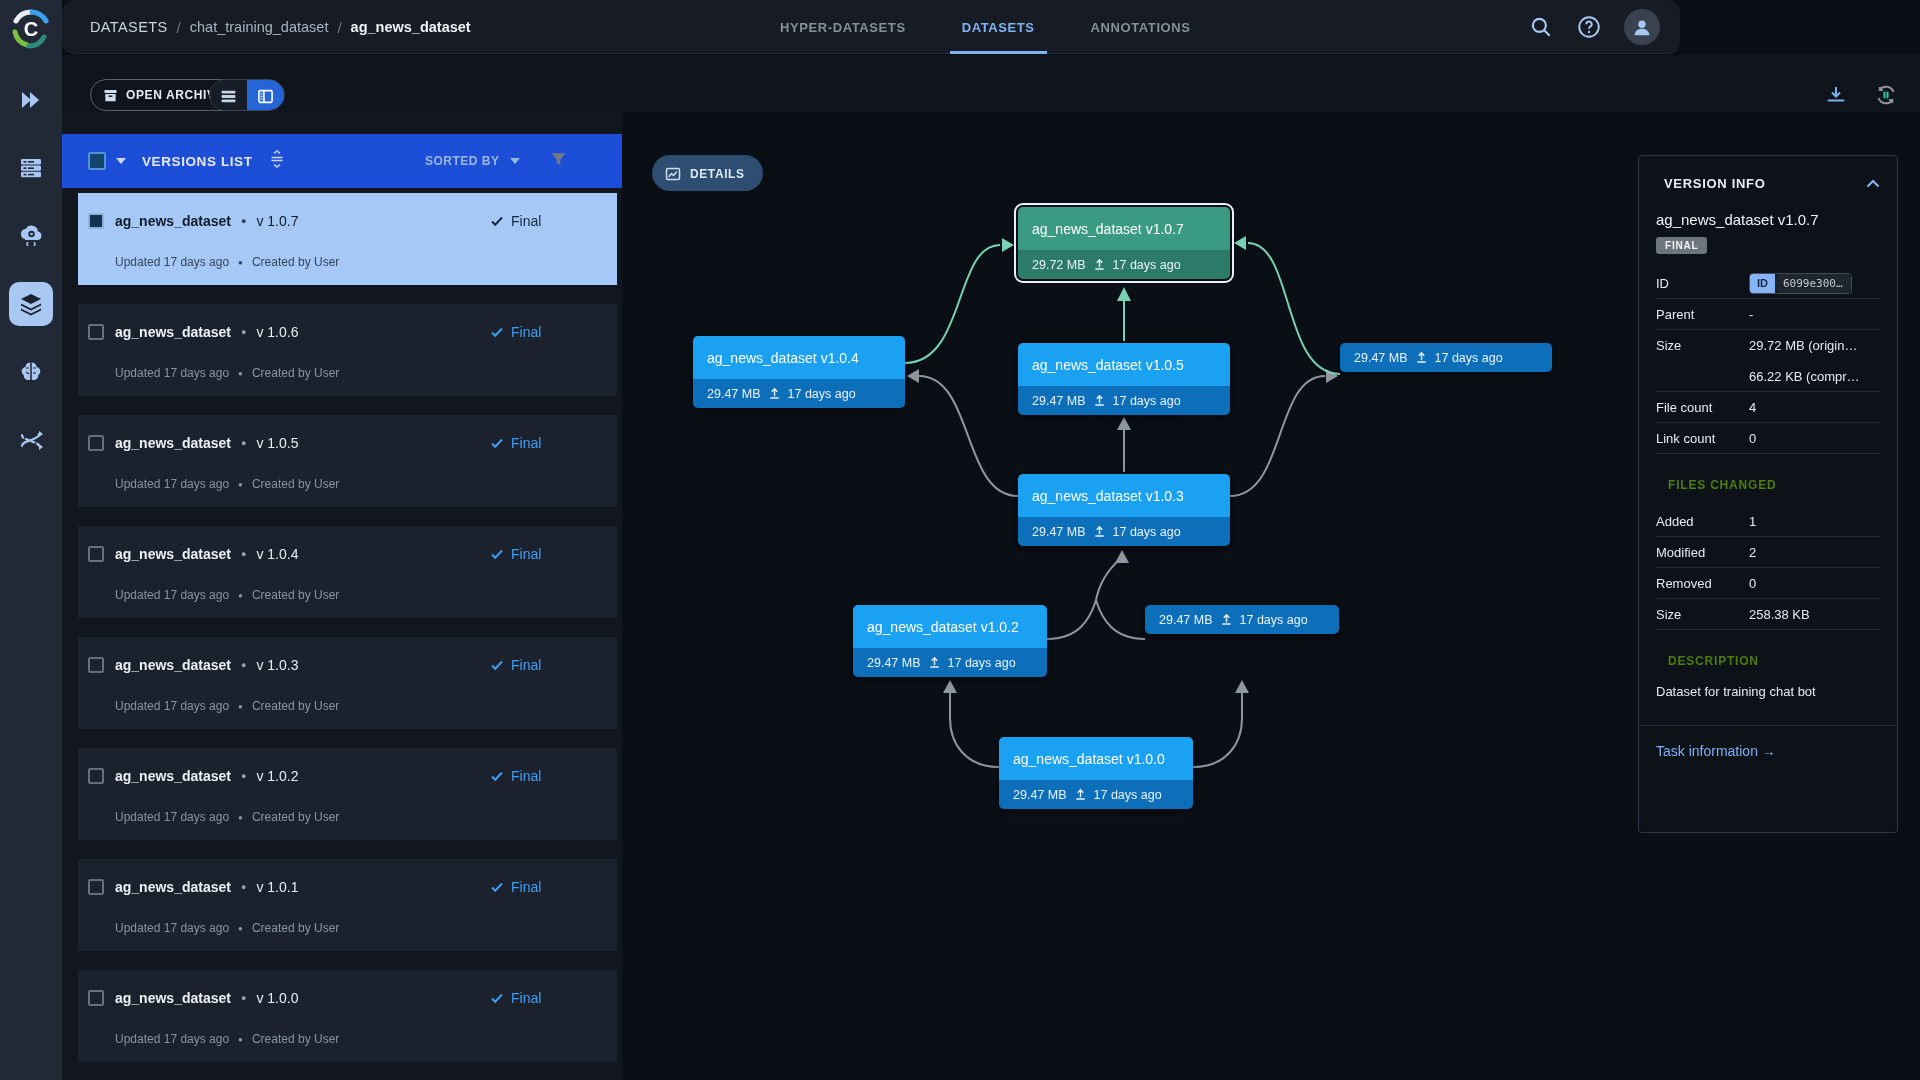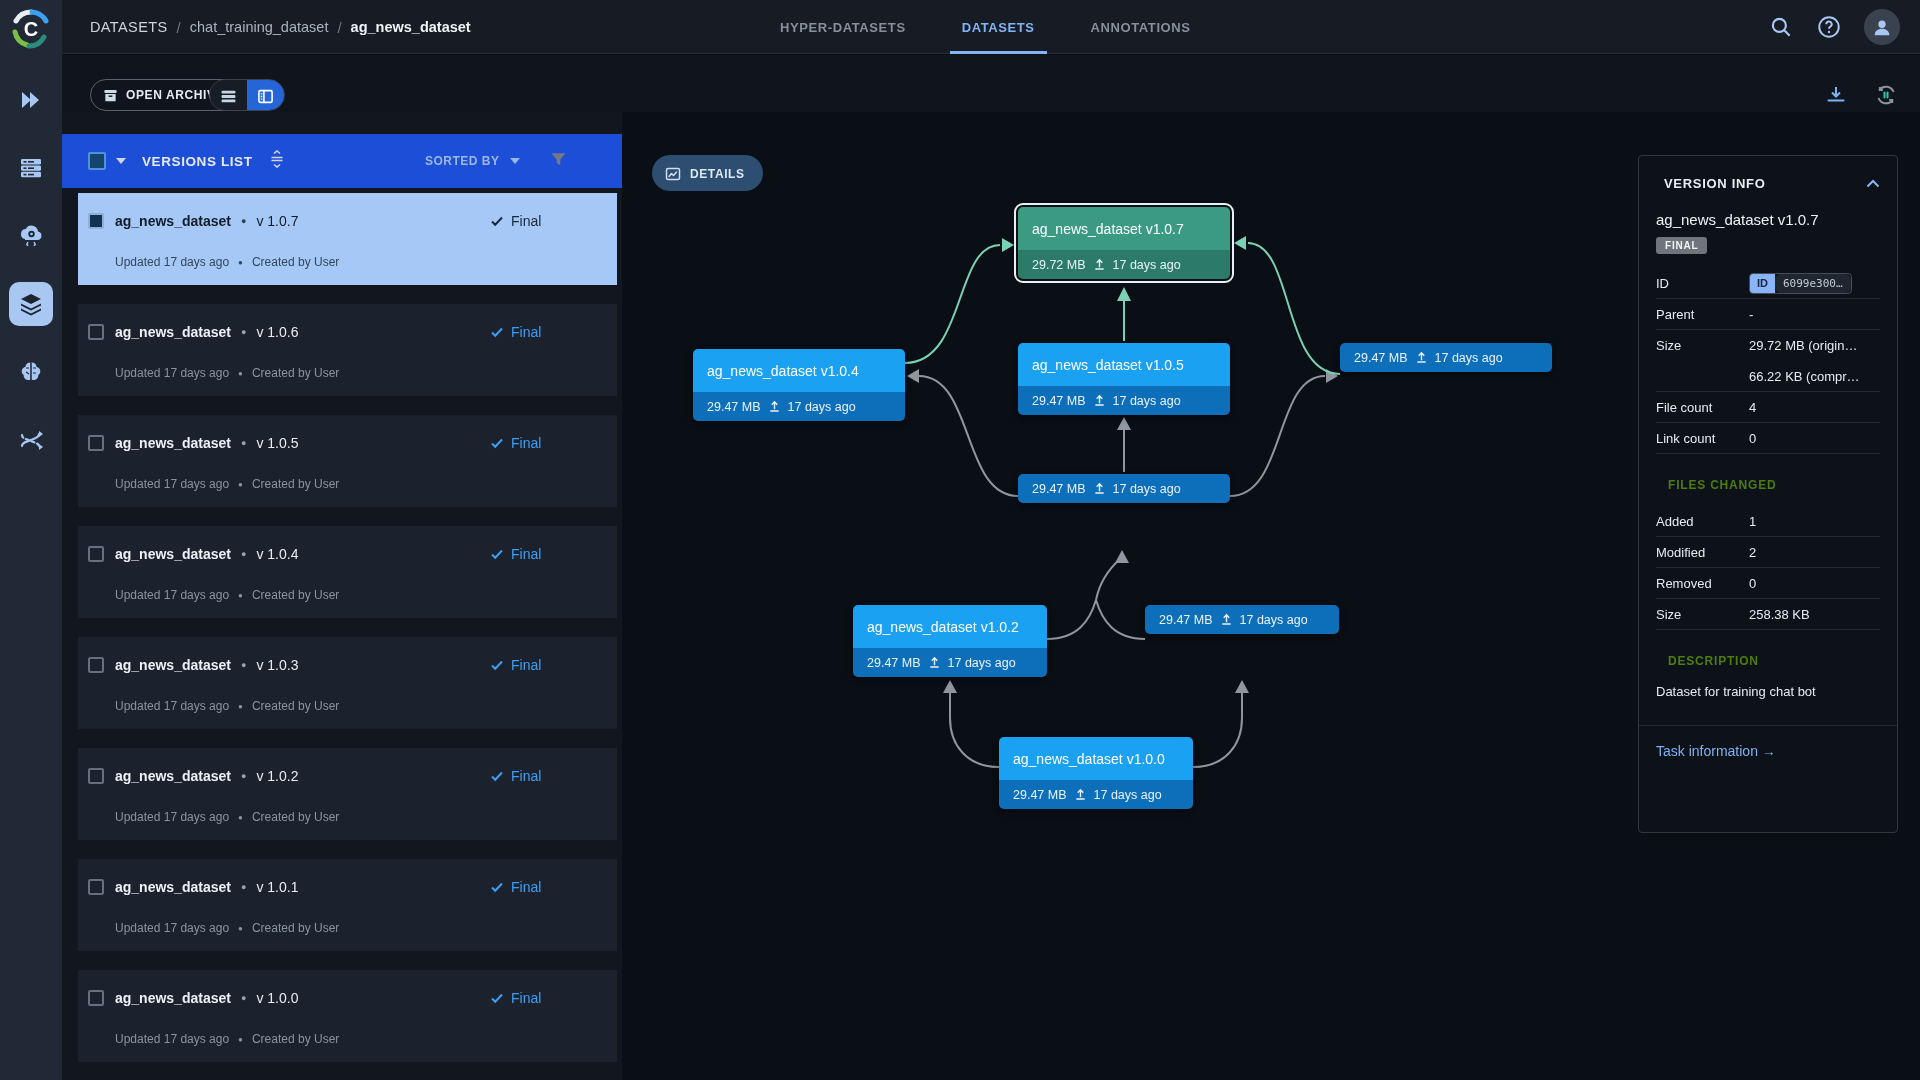--- a/index.html
+++ b/index.html
@@ -8,21 +8,21 @@
 
   
   .sidebar { position:absolute; left:0; top:0; width:62px; height:1080px; background:#222936; z-index:30; }
   .logo { position:absolute; left:10px; top:8px; width:42px; height:42px; }
   .side-icons { position:absolute; top:78px; left:0; width:62px; display:flex; flex-direction:column; align-items:center; gap:24px; }
   .side-ic { width:44px; height:44px; display:flex; align-items:center; justify-content:center; border-radius:10px; cursor:pointer; }
   .side-ic svg { width:26px; height:26px; }
   .side-ic.active { background:#a9c7f3; }
 
   
-  .topnav { position:absolute; left:62px; top:0; width:1858px; height:54px; background:#161b24; border-bottom:1px solid #262d38; z-index:20; }
+  .topnav { position:absolute; left:62px; top:0; width:1618px; height:54px; background:#161b24; border-bottom:1px solid #262d38; z-index:20;border-radius:13px; }
   .breadcrumb { position:absolute; left:28px; top:0; height:54px; display:flex; align-items:center; font-size:14.5px; }
   .bc-sep { color:#6f7884; margin:0 9px; font-size:15px; }
   .bc-root { color:#cdd4de; letter-spacing:.4px; }
   .bc-mid { color:#aab3c0; }
   .bc-last { color:#f0f3f7; font-weight:bold; }
   .tabs { position:absolute; left:718px; top:0; height:54px; display:flex; align-items:stretch; gap:56px; }
   .tab { display:flex; align-items:center; font-size:13px; font-weight:bold; letter-spacing:.6px; color:#878f9b; cursor:pointer; position:relative; }
   .tab.active { color:#82b4f5; }
   .tab.active::after { content:""; position:absolute; left:-12px; right:-12px; bottom:0; height:3px; background:#82b4f5; }
   .nav-icons { position:absolute; right:20px; top:0; height:54px; display:flex; align-items:center; gap:22px; }
@@ -476,21 +476,21 @@
       <div class="g-footer">
         <span>29.72 MB</span>
         <svg width="13" height="13" viewBox="0 0 14 14" fill="none" stroke="#eaf2fa" stroke-width="1.5">
             <path d="M7 10 V2.5 M4 5 l3-3 3 3 M2.5 11.8 h9"></path>
           </svg>
         <span>17 days ago</span>
       </div>
     </div>
   </div>
 
-  <div class="g-node" style="left:71px; top:237px;">
+  <div class="g-node" style="left:71px; top:224px;">
     <div class="g-label">ag_news_dataset v1.0.4</div>
     <div class="g-footer">
       <span>29.47 MB</span>
       <svg width="13" height="13" viewBox="0 0 14 14" fill="none" stroke="#eaf2fa" stroke-width="1.5">
           <path d="M7 10 V2.5 M4 5 l3-3 3 3 M2.5 11.8 h9"></path>
         </svg>
       <span>17 days ago</span>
     </div>
   </div>
 
@@ -509,20 +509,21 @@
     <div class="g-footer">
       <span>29.47 MB</span>
       <svg width="13" height="13" viewBox="0 0 14 14" fill="none" stroke="#eaf2fa" stroke-width="1.5">
           <path d="M7 10 V2.5 M4 5 l3-3 3 3 M2.5 11.8 h9"></path>
         </svg>
       <span>17 days ago</span>
     </div>
   </div>
 
   <div class="g-node" style="left:396px; top:362px;">
+    <div class="g-label">ag_news_dataset v1.0.3</div>
     <div class="g-footer">
       <span>29.47 MB</span>
       <svg width="13" height="13" viewBox="0 0 14 14" fill="none" stroke="#eaf2fa" stroke-width="1.5">
           <path d="M7 10 V2.5 M4 5 l3-3 3 3 M2.5 11.8 h9"></path>
         </svg>
       <span>17 days ago</span>
     </div>
   </div>
 
   <div class="g-node" style="left:231px; top:493px; width:194px;">

